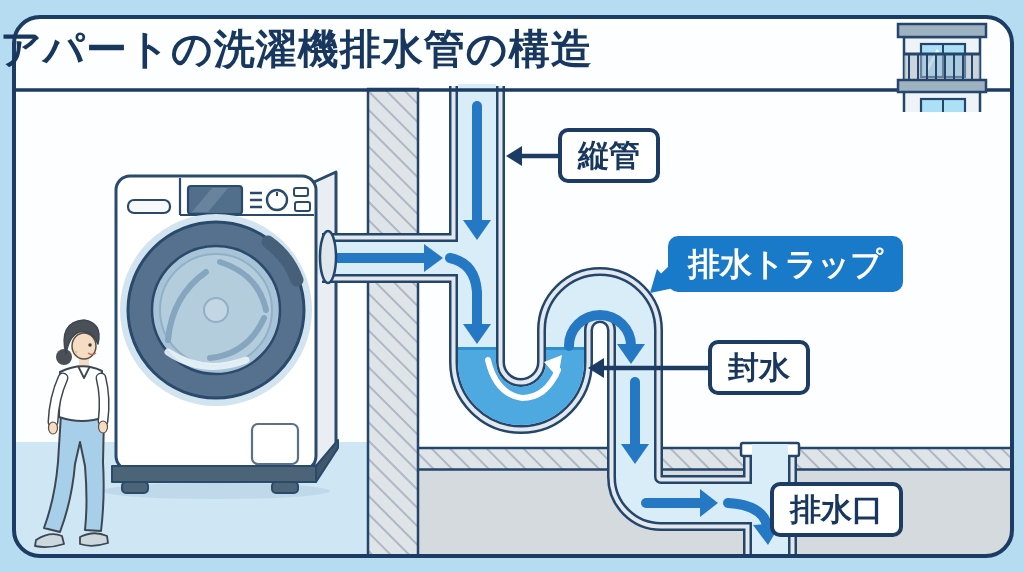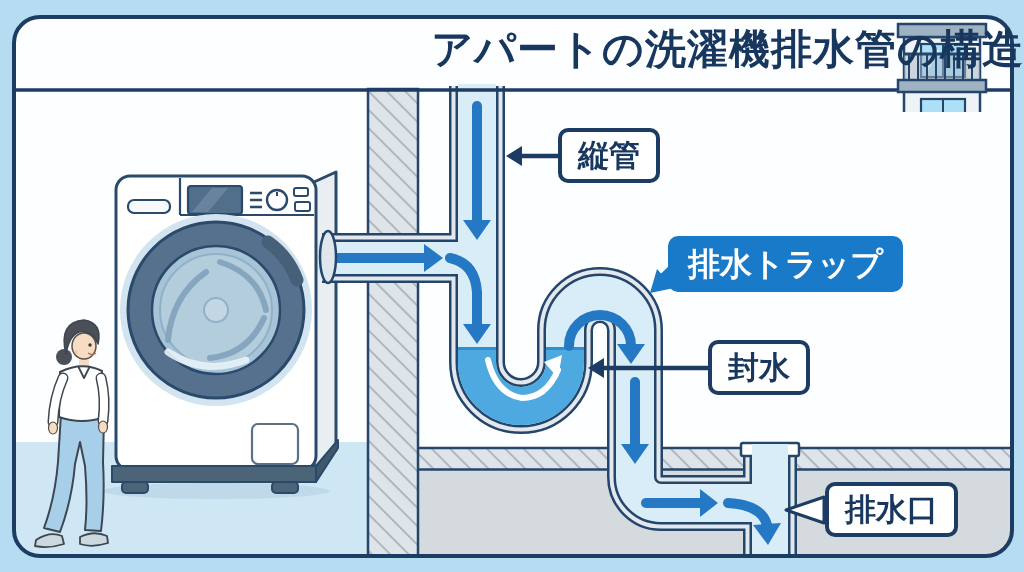--- a/index.html
+++ b/index.html
@@ -4,37 +4,37 @@
 <style>
   html,body{margin:0;padding:0;}
   body{
     width:1024px;height:572px;position:relative;overflow:hidden;
     background:#b6dcf2;
     font-family:"Liberation Sans","DejaVu Sans",sans-serif;
   }
   #stage{position:absolute;inset:0;width:1024px;height:572px;}
   svg{position:absolute;left:0;top:0;}
   .hdr-title{
-    position:absolute;top:22px;left:0;right:0;text-align:right;
+    position:absolute;top:22px;left:0;right:0;text-align:left;
     font-size:41px;font-weight:800;color:#17375e;letter-spacing:1px;
   }
   .tag{
     position:absolute;display:flex;align-items:center;justify-content:center;
     background:#ffffff;border:4px solid #1d3c63;border-radius:10px;
     color:#17375e;font-weight:800;font-size:31px;line-height:1;
     padding:8px 16px;white-space:nowrap;
   }
   .tag.blue{
     background:#187ac9;border:none;color:#ffffff;padding:12px 20px;
     border-radius:10px;font-size:32px;
   }
   #tag-tatekan{left:558px;top:128px;}
   #tag-trap{left:668px;top:236px;}
   #tag-fusui{left:708px;top:340px;}
-  #tag-haisuiko{left:825px;top:482px;}
+  #tag-haisuiko{left:770px;top:482px;}
 </style>
 </head>
 <body>
 
 <div id="stage">
 
 <svg width="1024" height="572" viewBox="0 0 1024 572">
   <defs>
     <pattern id="hatch" width="13" height="13" patternUnits="userSpaceOnUse" patternTransform="rotate(-45)">
       <rect width="13" height="13" fill="#dfe4e9"></rect>

